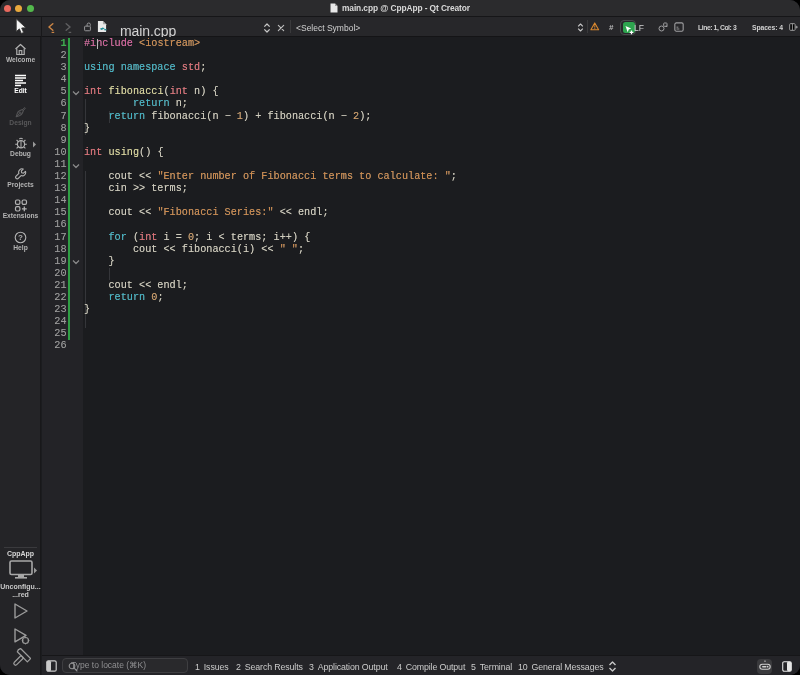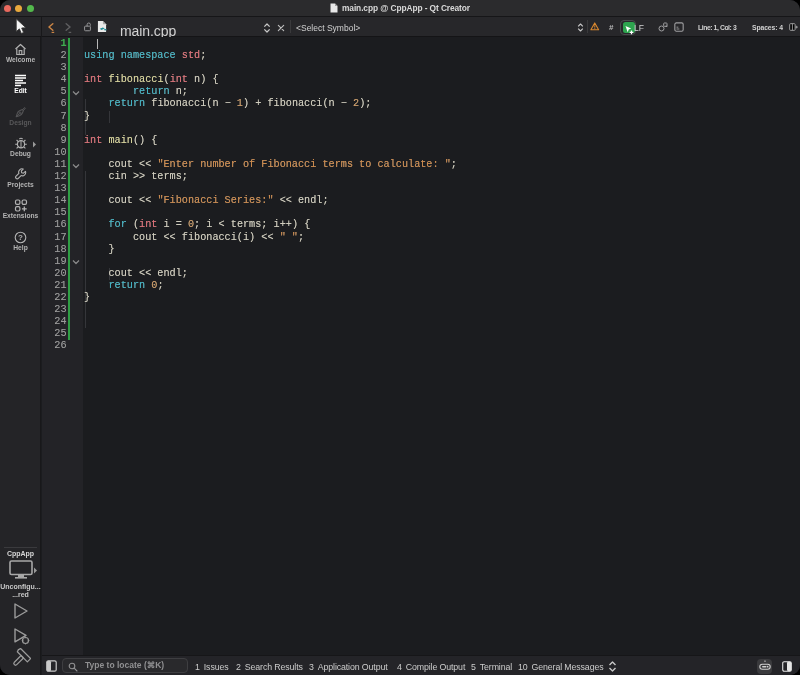--- a/index.html
+++ b/index.html
@@ -52,21 +52,21 @@
   #cursor { position:absolute; left:13.7px; top:1.5px; width:1.5px; height:10px; background:#b8b8b8; }
   #curln { position:absolute; left:0; top:1px; width:24.5px; text-align:right;
            font-family:"Liberation Mono", monospace; font-size:10.2px; line-height:12.1px;
            color:#3fae4f; font-weight:bold; }
 
   
   #statusbar { position:absolute; left:42px; top:655px; width:758px; height:20px; background:#242428;
                border-top:1px solid #161618; }
   #locator { position:absolute; left:20px; top:2px; width:126px; height:15px; background:#29292c;
              border:1px solid #3e3e41; border-radius:4px; color:#909092; font-size:8.5px;
-             line-height:13px; padding-left:22px;font-weight:bold; }
+             line-height:13px; padding-left:8px; }
   .pane { position:absolute; top:5.5px; font-size:8.8px; color:#cccccc; letter-spacing:-0.12px; }
   .pane b { font-weight:normal; margin-right:4px; }
 </style>
 </head>
 <body>
 <div id="win">
   <svg class="abs" style="left:14.5px;top:18px;z-index:60" width="12" height="17" viewBox="0 0 12 17">
     <path d="M1.2 0.8 L1.2 13.6 L4.4 10.9 L6.3 15.5 L8.6 14.5 L6.7 10 L11 9.8 z" fill="#f5f5f5" stroke="#333333" stroke-width="0.9" stroke-linejoin="round"></path>
   </svg>
 
@@ -278,29 +278,30 @@
         <path d="M2 3.5 L5 6.5 L8 3.5" stroke="#8a8a8a" stroke-width="1.2" fill="none" stroke-linejoin="round"></path>
       </svg>
   </div>
 
   <div id="editor">
     <div class="guide" style="left:1.5px;top:61.5px;height:36.3px"></div>
     <div class="guide" style="left:1.5px;top:134.1px;height:157.3px"></div>
     <div class="guide" style="left:26px;top:73.6px;height:12.1px"></div>
     <div class="guide" style="left:26px;top:230.9px;height:12.1px"></div>
     <div id="code">
+        <div><span class="pp">#include</span> <span class="str">&lt;iostream&gt;</span></div>
 <div></div>
 <div><span class="kw">using namespace</span> <span class="ty">std</span>;</div>
 <div></div>
 <div><span class="ty">int</span> <span class="fn">fibonacci</span>(<span class="ty">int</span> n) {</div>
 <div>        <span class="kw">return</span> n;</div>
 <div>    <span class="kw">return</span> fibonacci(n − <span class="num">1</span>) + fibonacci(n − <span class="num">2</span>);</div>
 <div>}</div>
 <div></div>
-<div><span class="ty">int</span> <span class="fn">main</span>() {</div>
+<div><span class="ty">int</span> <span class="fn">using</span>() {</div>
 <div></div>
 <div>    cout &lt;&lt; <span class="str">"Enter number of Fibonacci terms to calculate: "</span>;</div>
 <div>    cin &gt;&gt; terms;</div>
 <div></div>
 <div>    cout &lt;&lt; <span class="str">"Fibonacci Series:"</span> &lt;&lt; endl;</div>
 <div></div>
 <div>    <span class="kw">for</span> (<span class="ty">int</span> i = <span class="num">0</span>; i &lt; terms; i++) {</div>
 <div>        cout &lt;&lt; fibonacci(i) &lt;&lt; <span class="str">" "</span>;</div>
 <div>    }</div>
 <div></div>

